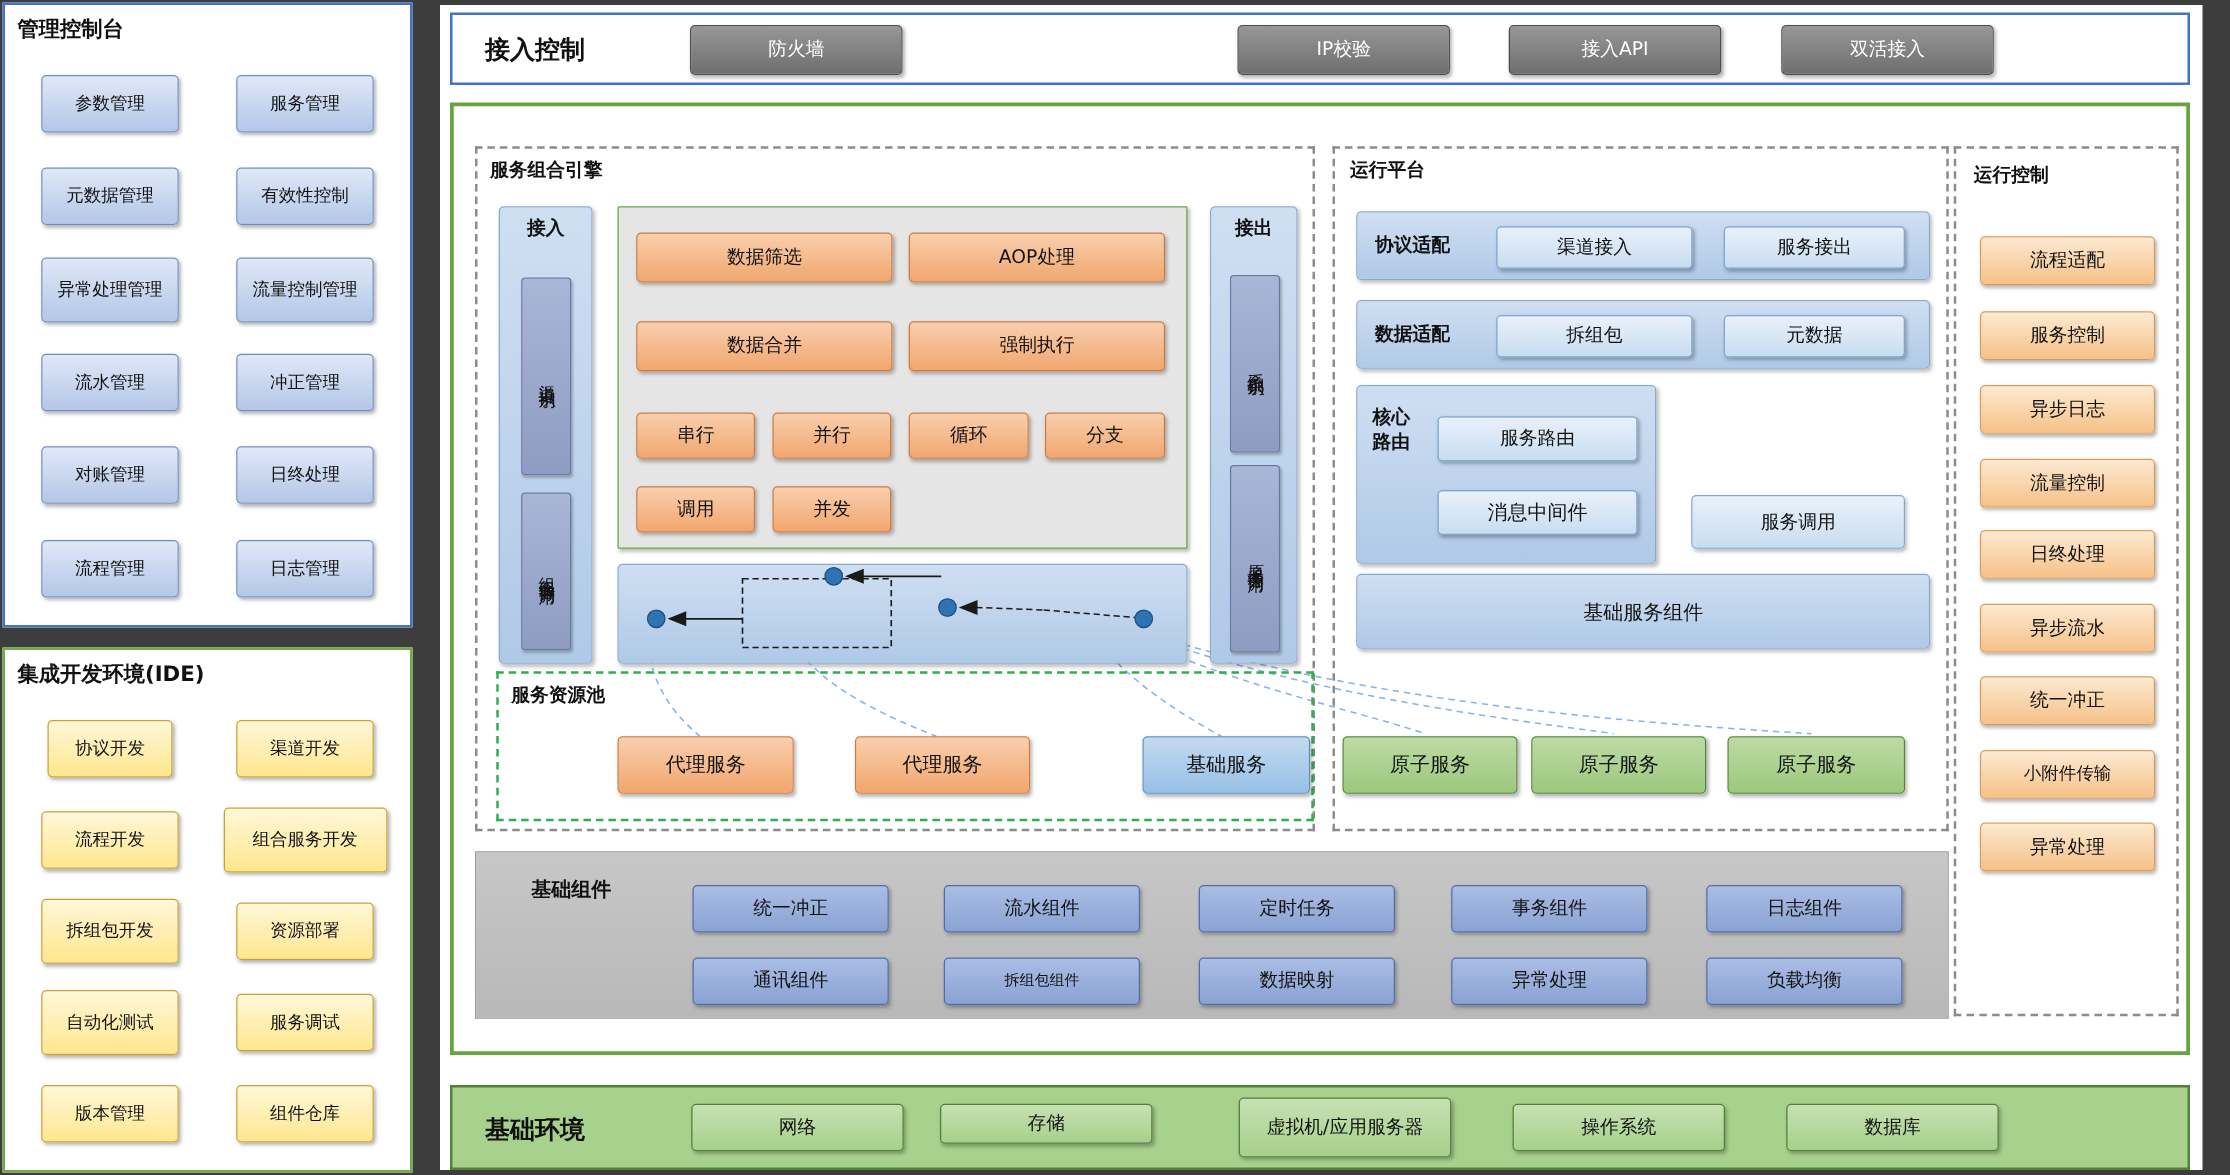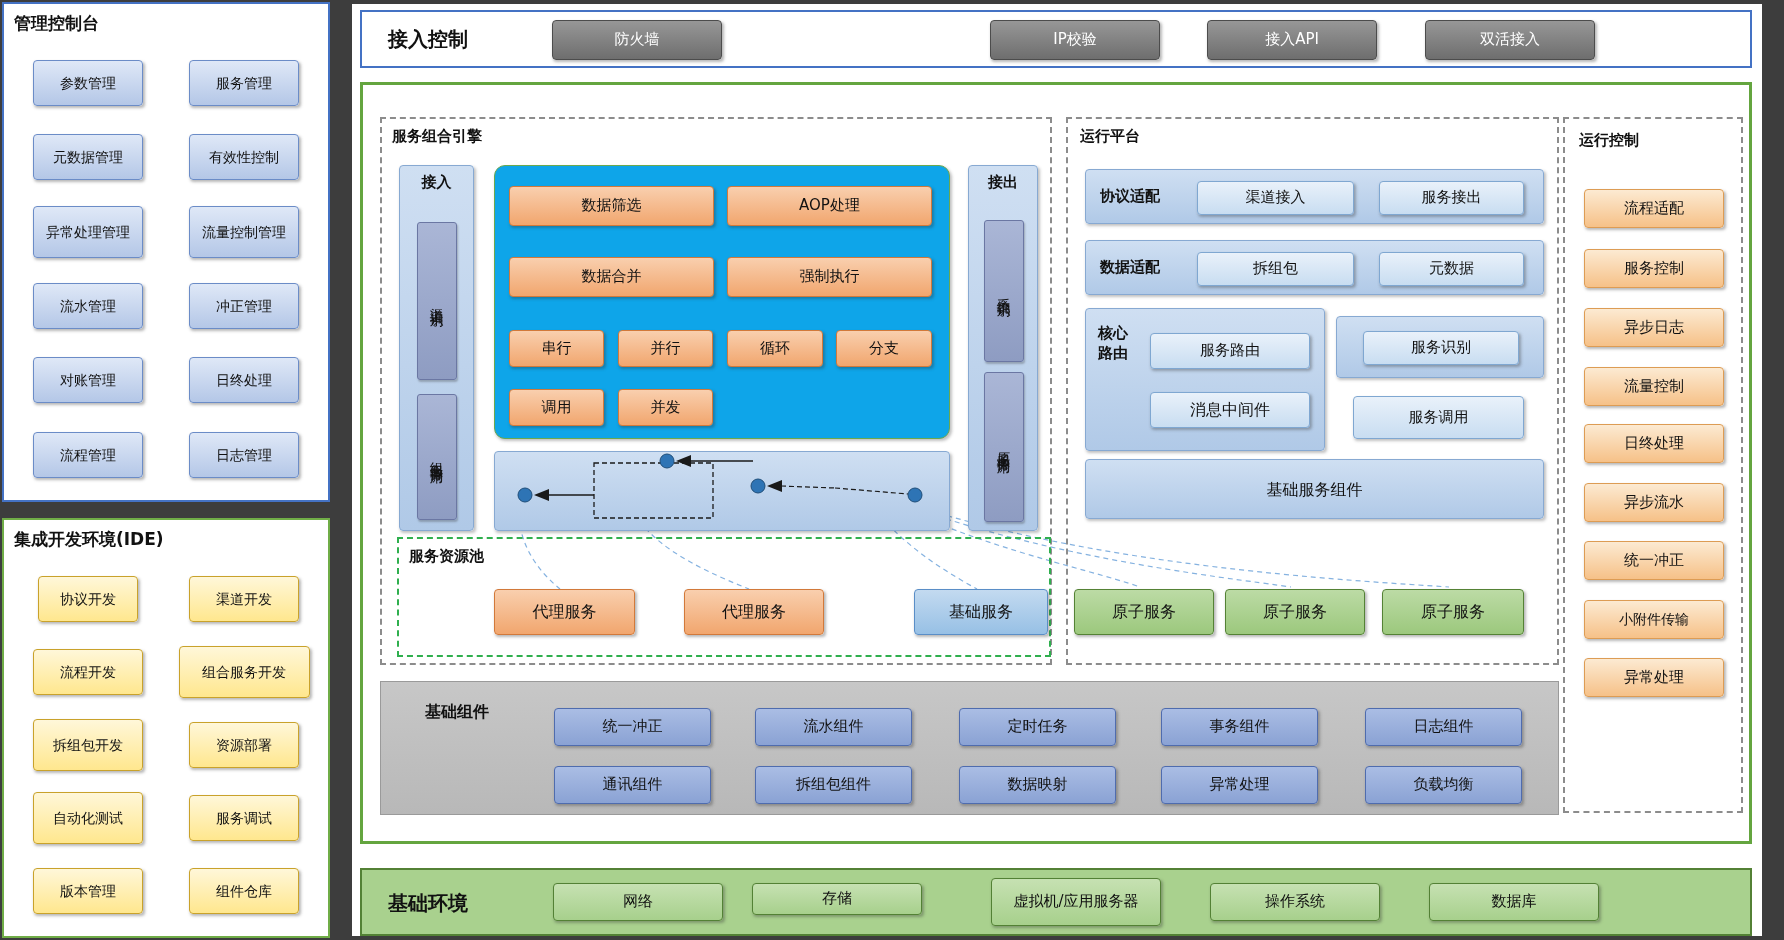--- a/index.html
+++ b/index.html
@@ -21,21 +21,21 @@
   .ibox{background:linear-gradient(180deg,#e9f1fa 0%,#c8ddf1 100%);border:1px solid #7fa7d1}
   .vbox{position:absolute;background:linear-gradient(180deg,#aab6d6 0%,#8e9cc2 100%);border:1px solid #6b77a3;border-radius:3px;
         writing-mode:vertical-rl;text-orientation:upright;letter-spacing:2px;display:flex;align-items:center;justify-content:center;
         font-size:13.5px;box-shadow:1px 2px 2px rgba(50,50,50,.3);text-align:center}
   .compb{background:linear-gradient(180deg,#aabde4 0%,#8aa2d4 100%);border:1px solid #4f6cae}
   .bblue{background:linear-gradient(180deg,#c3daf0 0%,#97c0e5 100%);border:1px solid #5a8ec7}
   .greenb{background:linear-gradient(180deg,#bcdba5 0%,#9cc87d 100%);border:1px solid #548235}
   .envb{background:linear-gradient(180deg,#c6e1b2 0%,#a7d08c 100%);border:1px solid #538135}
   .dashg{position:absolute;border:2px dashed #8c8c8c}
   .dashgreen{position:absolute;border:2px dashed #2faf4e}
-  .ops{position:absolute;background:#0ea5e9;border:1px solid #6aa84f;border-radius:11px;box-shadow:1.5px 2px 3px rgba(50,50,50,.3)}
+  .ops{position:absolute;background:#e5e5e5;border:1px solid #6aa84f;border-radius:1px;box-shadow:1.5px 2px 3px rgba(50,50,50,.3)}
 </style>
 </head>
 <body>
 
 <div class="a" style="left:352px;top:4px;width:1410px;height:932px;background:#fff"></div>
 
 <div class="panel" style="left:2px;top:2px;width:328px;height:500px;border:2px solid #4472c4">
   <div class="ttl" style="left:10px;top:8px">管理控制台</div>
   <div class="grid2" style="top:42px;bottom:8px;grid-template-rows:repeat(6,1fr)">
     <div class="bx blue" style="width:110px;min-height:46px">参数管理</div>
@@ -157,44 +157,41 @@
       <div class="a bx ibox" style="left:111px;top:11px;width:157px;height:34px;font-size:15px">拆组包</div>
       <div class="a bx ibox" style="left:293px;top:11px;width:145px;height:34px;font-size:15px">元数据</div>
     </div>
 
     <div class="bpanel" style="left:17px;top:189px;width:240px;height:143px">
       <div class="a" style="left:12px;top:14px;width:36px;font-size:15px;font-weight:bold;line-height:1.35;word-break:break-all">核心路由</div>
       <div class="a bx ibox" style="left:64px;top:24px;width:160px;height:36px;font-size:15px">服务路由</div>
       <div class="a bx ibox" style="left:64px;top:83px;width:160px;height:36px;font-size:16px">消息中间件</div>
     </div>
 
-    <div class="bpanel" style="left:268px;top:197px;width:208px;height:62px">
-      <div class="a bx ibox" style="left:26px;top:14px;width:156px;height:34px;font-size:15px">服务识别</div>
-    </div>
 
     <div class="a bx ibox" style="left:285px;top:277px;width:171px;height:43px;font-size:15px;box-shadow:1.5px 2px 3px rgba(50,50,50,.3)">服务调用</div>
 
     <div class="bpanel" style="left:17px;top:340px;width:459px;height:60px">
       <div class="a" style="left:0;right:0;top:20px;text-align:center;font-size:16px">基础服务组件</div>
     </div>
 
     <div class="a bx greenb" style="left:6px;top:470px;width:140px;height:46px;font-size:16px">原子服务</div>
     <div class="a bx greenb" style="left:157px;top:470px;width:140px;height:46px;font-size:16px">原子服务</div>
     <div class="a bx greenb" style="left:314px;top:470px;width:142px;height:46px;font-size:16px">原子服务</div>
   </div>
 
   <div class="a" style="left:17px;top:596px;width:1179px;height:134px;background:linear-gradient(180deg,#c7c7c7,#b8b8b8);border:1px solid #9a9a9a">
     <div class="a" style="left:44px;top:20px;font-size:16px;font-weight:bold">基础组件</div>
     <div class="a bx compb" style="left:173px;top:26px;width:157px;height:38px;font-size:15px">统一冲正</div>
     <div class="a bx compb" style="left:374px;top:26px;width:157px;height:38px;font-size:15px">流水组件</div>
     <div class="a bx compb" style="left:578px;top:26px;width:157px;height:38px;font-size:15px">定时任务</div>
     <div class="a bx compb" style="left:780px;top:26px;width:157px;height:38px;font-size:15px">事务组件</div>
     <div class="a bx compb" style="left:984px;top:26px;width:157px;height:38px;font-size:15px">日志组件</div>
     <div class="a bx compb" style="left:173px;top:84px;width:157px;height:38px;font-size:15px">通讯组件</div>
-    <div class="a bx compb" style="left:374px;top:84px;width:157px;height:38px;font-size:15px">拆组包组件</div>
+    <div class="a bx compb" style="left:374px;top:84px;width:157px;height:38px;font-size:12px">拆组包组件</div>
     <div class="a bx compb" style="left:578px;top:84px;width:157px;height:38px;font-size:15px">数据映射</div>
     <div class="a bx compb" style="left:780px;top:84px;width:157px;height:38px;font-size:15px">异常处理</div>
     <div class="a bx compb" style="left:984px;top:84px;width:157px;height:38px;font-size:15px">负载均衡</div>
   </div>
 
   <div class="dashg" style="left:1200px;top:32px;width:180px;height:696px">
     <div class="lbl" style="left:14px;top:12px">运行控制</div>
     <div class="a bx amber" style="left:19px;top:70px;width:140px;height:39px;font-size:15px">流程适配</div>
     <div class="a bx amber" style="left:19px;top:130px;width:140px;height:39px;font-size:15px">服务控制</div>
     <div class="a bx amber" style="left:19px;top:189px;width:140px;height:39px;font-size:15px">异步日志</div>

